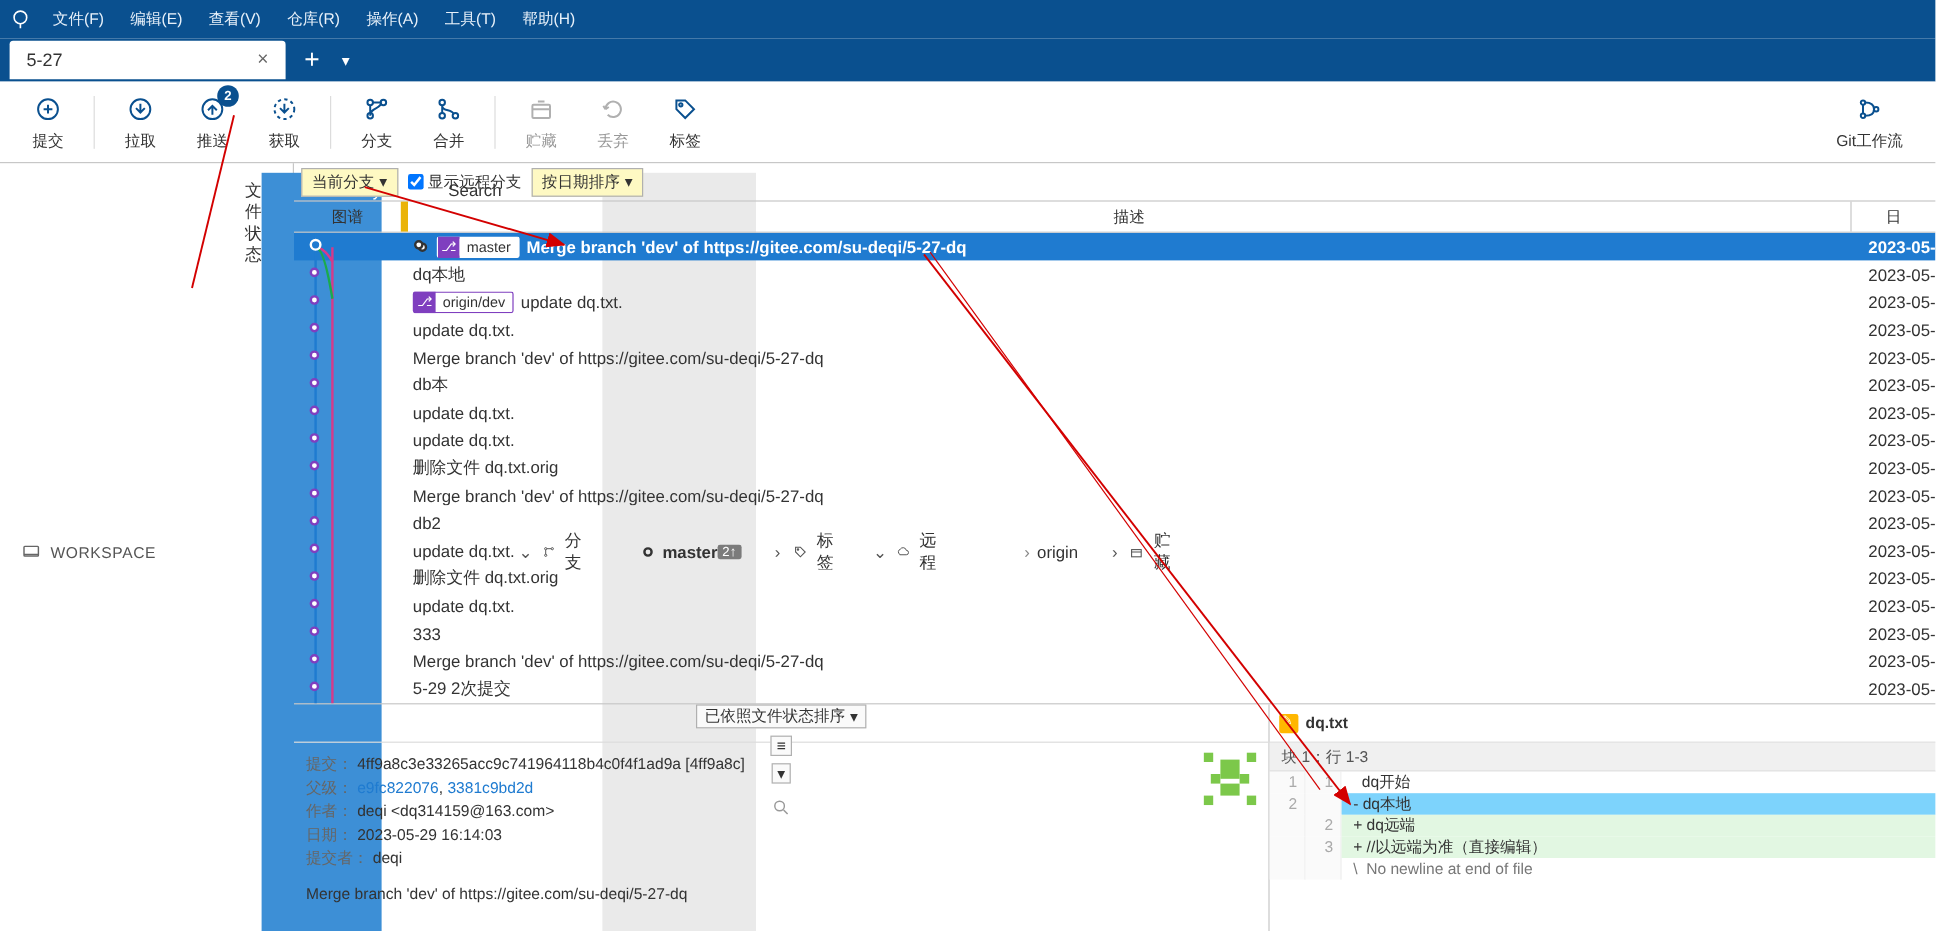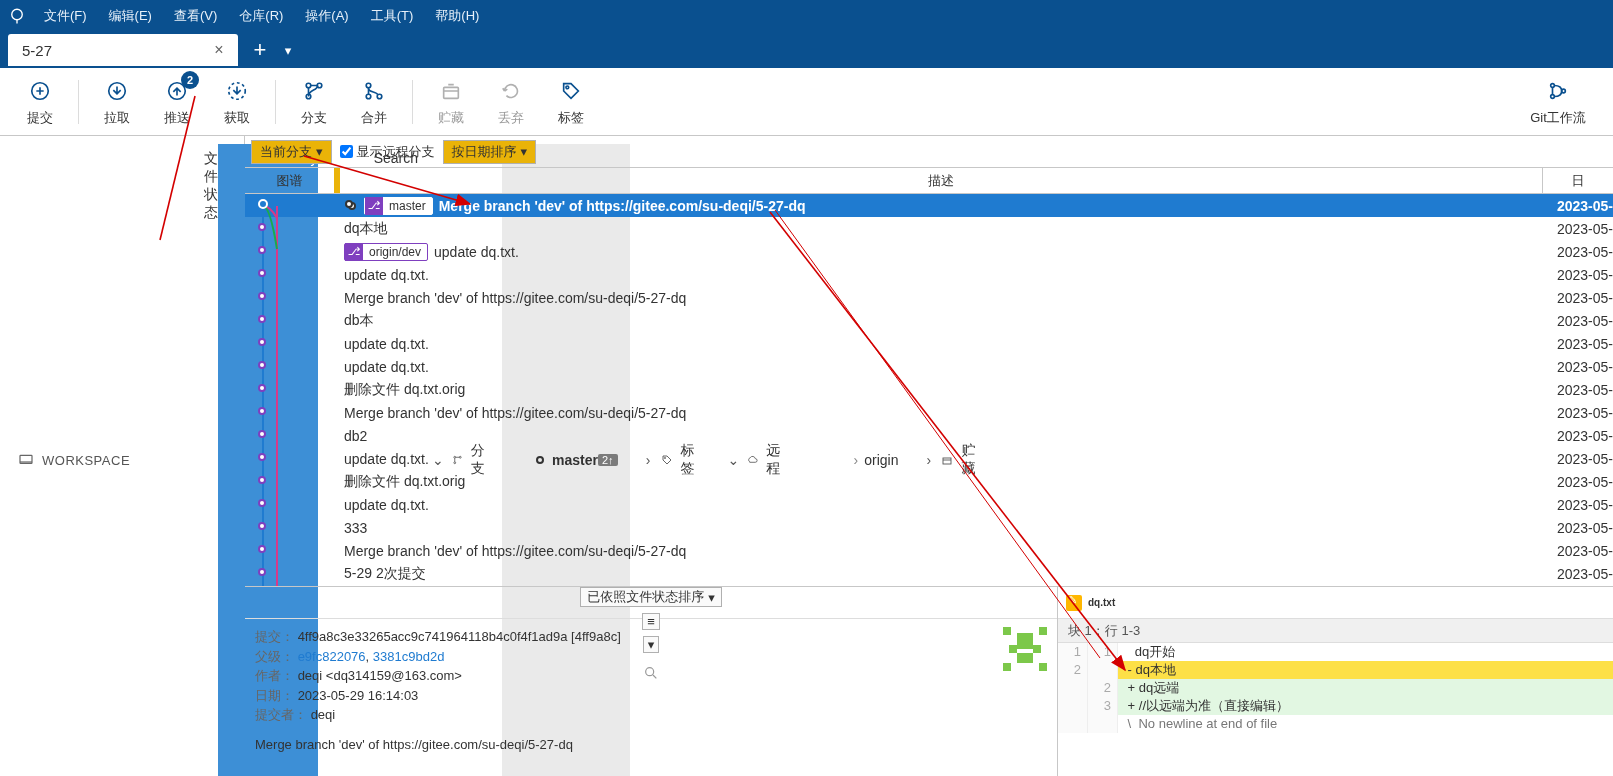--- a/index.html
+++ b/index.html
@@ -35,21 +35,21 @@
 .sb-section { display: flex; align-items: center; gap: 8px; padding: 8px 12px 8px 14px; font-size: 14px; color: #333; }
 .sb-section .chev { width: 12px; text-align: center; color: #555; }
 .sb-branch { display: flex; align-items: center; justify-content: space-between; padding: 6px 12px 6px 34px; font-size: 14px; background: #eaeaea; }
 .sb-branch .left { display: flex; align-items: center; gap: 8px; }
 .sb-branch .dot { width: 8px; height: 8px; border: 2px solid #333; border-radius: 50%; }
 .sb-branch .badge { background: #7b7b7b; color: #fff; border-radius: 2px; padding: 0 4px; font-size: 11px; display: flex; align-items: center; gap: 2px; }
 .sb-sub { padding: 6px 12px 6px 56px; font-size: 14px; color: #333; display: flex; align-items: center; gap: 6px; }
 
 .content { flex: 1; display: flex; flex-direction: column; position: relative; }
 .filter-bar { height: 32px; display: flex; align-items: center; gap: 8px; padding: 0 6px; border-bottom: 1px solid #c7c7c7; }
-.fb-btn { height: 24px; border: 1px solid #b0b0b0; background: #eab308; padding: 0 8px; display: flex; align-items: center; gap: 4px; font-size: 13px; }
+.fb-btn { height: 24px; border: 1px solid #b0b0b0; background: #fef9c3; padding: 0 8px; display: flex; align-items: center; gap: 4px; font-size: 13px; }
 .fb-check { display: flex; align-items: center; gap: 4px; font-size: 13px; }
 
 .history-head { height: 26px; border-bottom: 1px solid #c7c7c7; display: flex; font-size: 13px; color: #333; }
 .hh-graph { width: 95px; border-right: 6px solid #eab308; display: flex; align-items: center; justify-content: center; }
 .hh-desc { flex: 1; border-right: 1px solid #c7c7c7; display: flex; align-items: center; justify-content: center; }
 .hh-date { width: 70px; display: flex; align-items: center; justify-content: center; }
 
 .history-body { flex: 1; overflow: hidden; position: relative; }
 .row { height: 23px; display: flex; align-items: center; font-size: 14px; }
 .row.selected { background: #1f7bd0; color: #fff; font-weight: bold; }
@@ -68,30 +68,30 @@
 .detail { height: 190px; border-top: 1px solid #c7c7c7; display: flex; }
 .detail-left { flex: 1; display: flex; flex-direction: column; border-right: 1px solid #c7c7c7; }
 .dl-bar { height: 32px; border-bottom: 1px solid #ddd; display: flex; align-items: center; gap: 6px; padding: 0 6px; flex-direction: column; }
 .dl-select { height: 24px; border: 1px solid #b0b0b0; background: #fafafa; padding: 0 6px; display: flex; align-items: center; gap: 4px; font-size: 13px; }
 .dl-info { flex: 1; padding: 8px 10px; font-size: 13px; line-height: 1.5; color: #333; position: relative; }
 .dl-info .lbl { color: #666; }
 .dl-info a { color: #1f7bd0; text-decoration: none; }
 .avatar { position: absolute; right: 10px; top: 8px; width: 44px; height: 44px; }
 
 .detail-right { width: 555px; display: flex; flex-direction: column; }
-.dr-file { height: 32px; border-bottom: 1px solid #ddd; display: flex; align-items: center; gap: 6px; padding: 0 8px; font-size: 10px; }
+.dr-file { height: 32px; border-bottom: 1px solid #ddd; display: flex; align-items: center; gap: 6px; padding: 0 8px; font-size: 13px; }
 .file-icon { width: 16px; height: 16px; background: #ffb700; border-radius: 2px; position: relative; }
 .file-icon::after { content: "✎"; position: absolute; font-size: 11px; color: #fff; left: 2px; top: -1px; }
 .dr-hunk { height: 24px; background: #f0f0f0; border-bottom: 1px solid #ddd; display: flex; align-items: center; padding: 0 10px; font-size: 13px; color: #555; }
 .dr-diff { flex: 1; font-family: Consolas, monospace; font-size: 13px; }
 .diff-row { display: flex; height: 18px; line-height: 18px; }
 .diff-ln { width: 30px; text-align: right; padding-right: 6px; color: #aaa; background: #fafafa; border-right: 1px solid #eee; }
 .diff-txt { flex: 1; padding-left: 6px; white-space: pre; }
 .diff-row.ctx .diff-txt { background: #fff; }
-.diff-row.del .diff-txt { background: #fde047; }
+.diff-row.del .diff-txt { background: #7dd3fc; }
 .diff-row.add .diff-txt { background: #e2f7e2; }
 .diff-row.meta .diff-txt { color: #777; }
 
 .arrow-overlay { position: absolute; top: 0; left: 0; pointer-events: none; }
 
 svg.ico { width: 22px; height: 22px; stroke: currentColor; fill: none; stroke-width: 1.8; }
 svg.ico-sm { width: 16px; height: 16px; stroke: currentColor; fill: none; stroke-width: 1.8; }
 </style>
 </head>
 <body>

